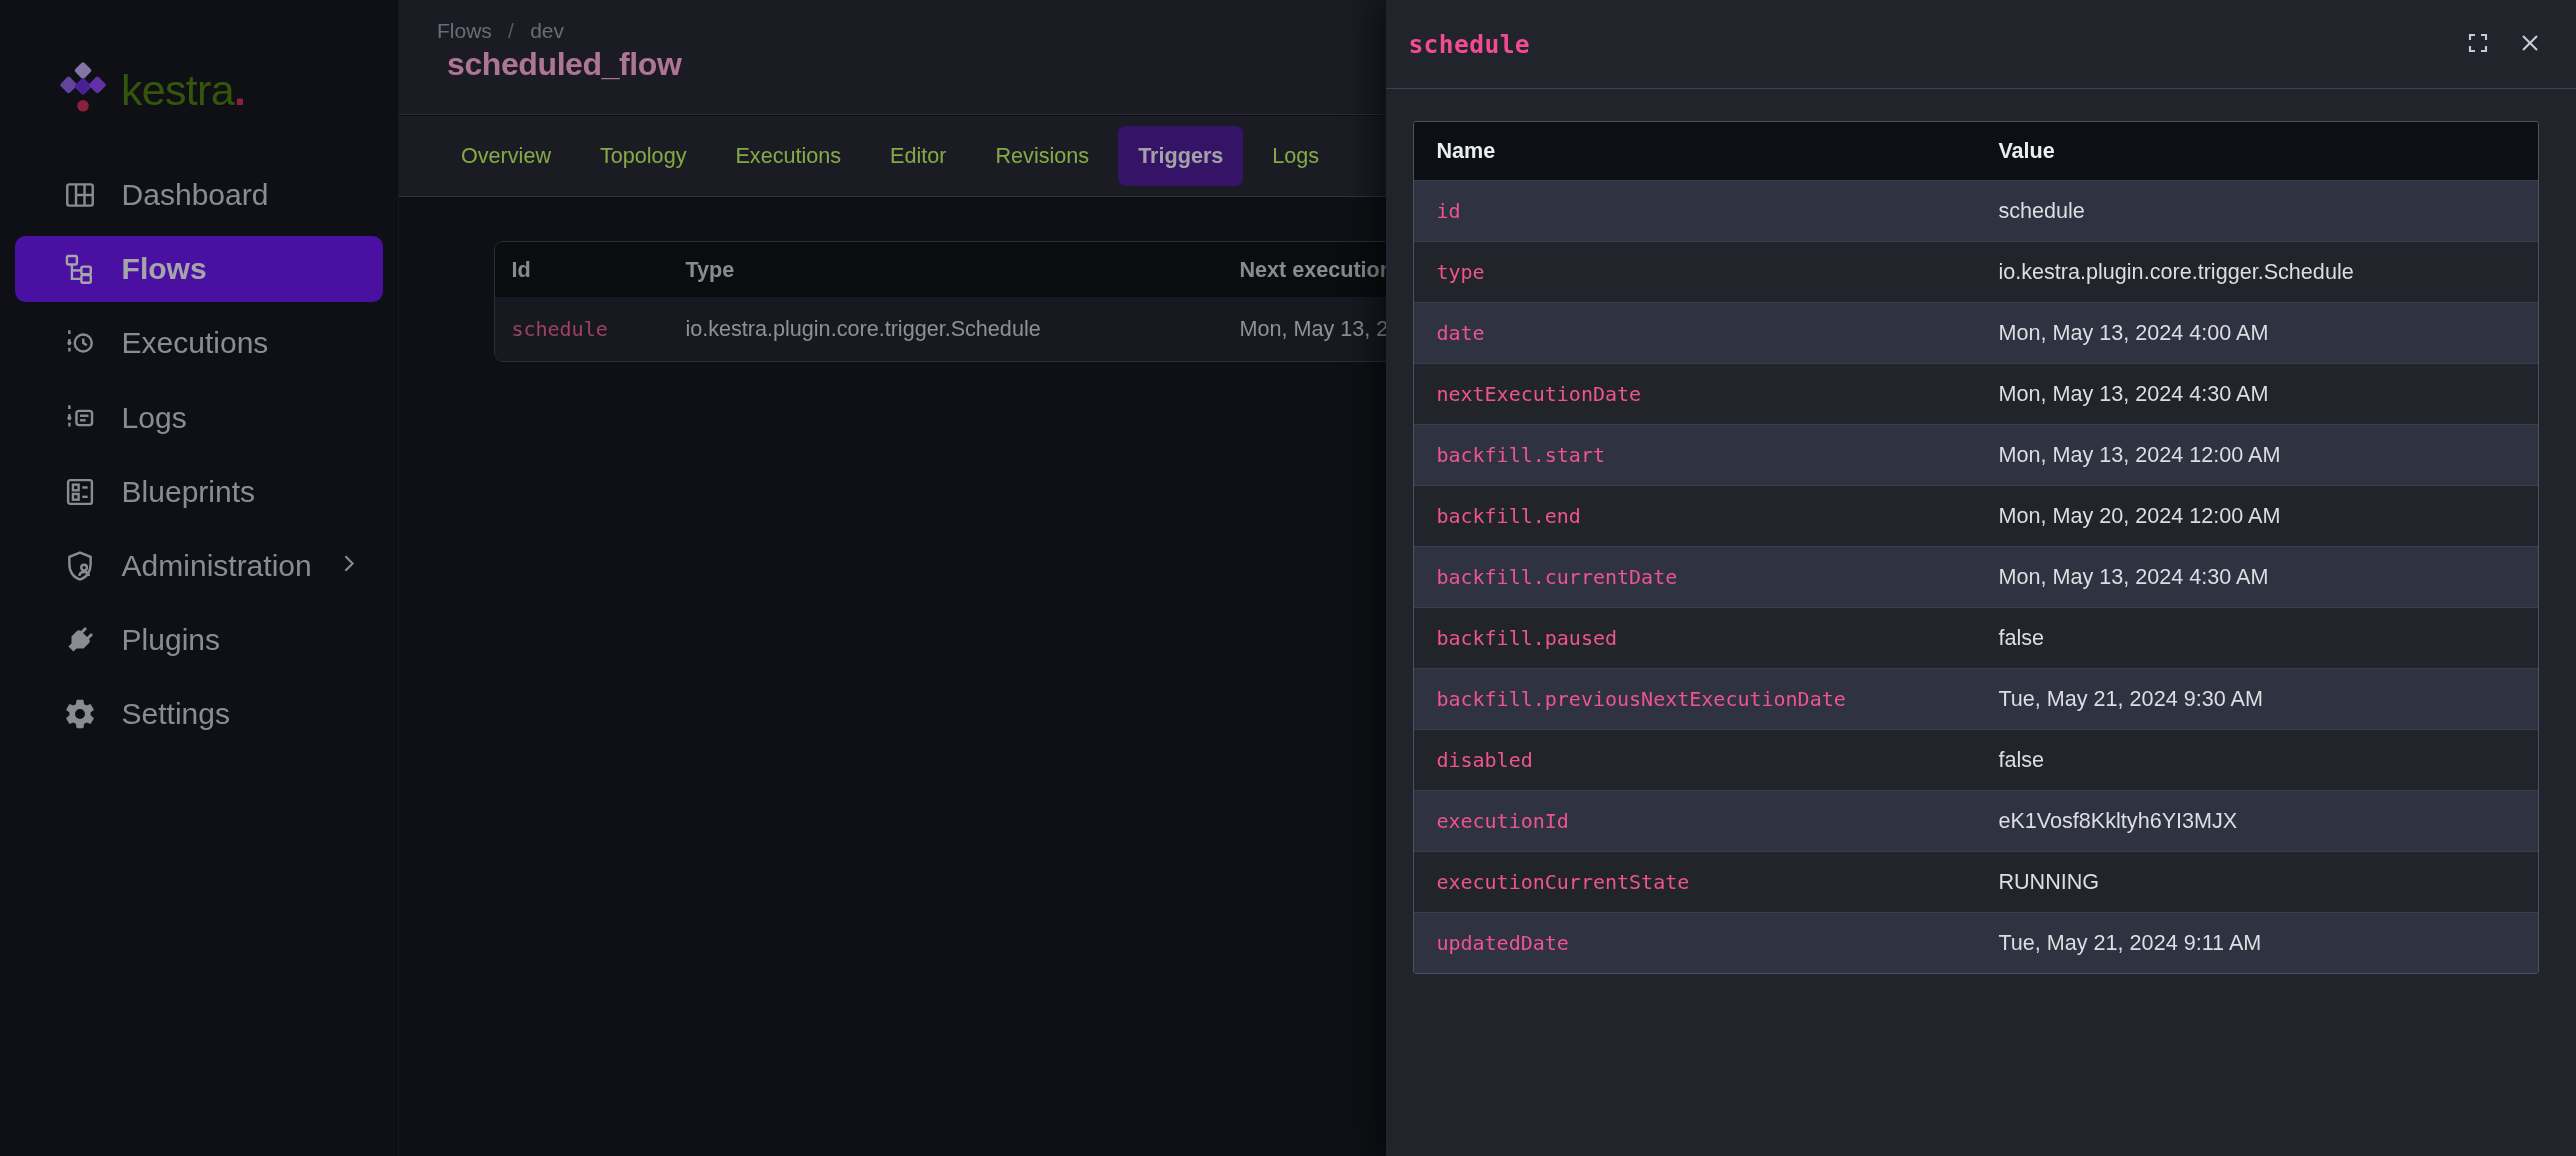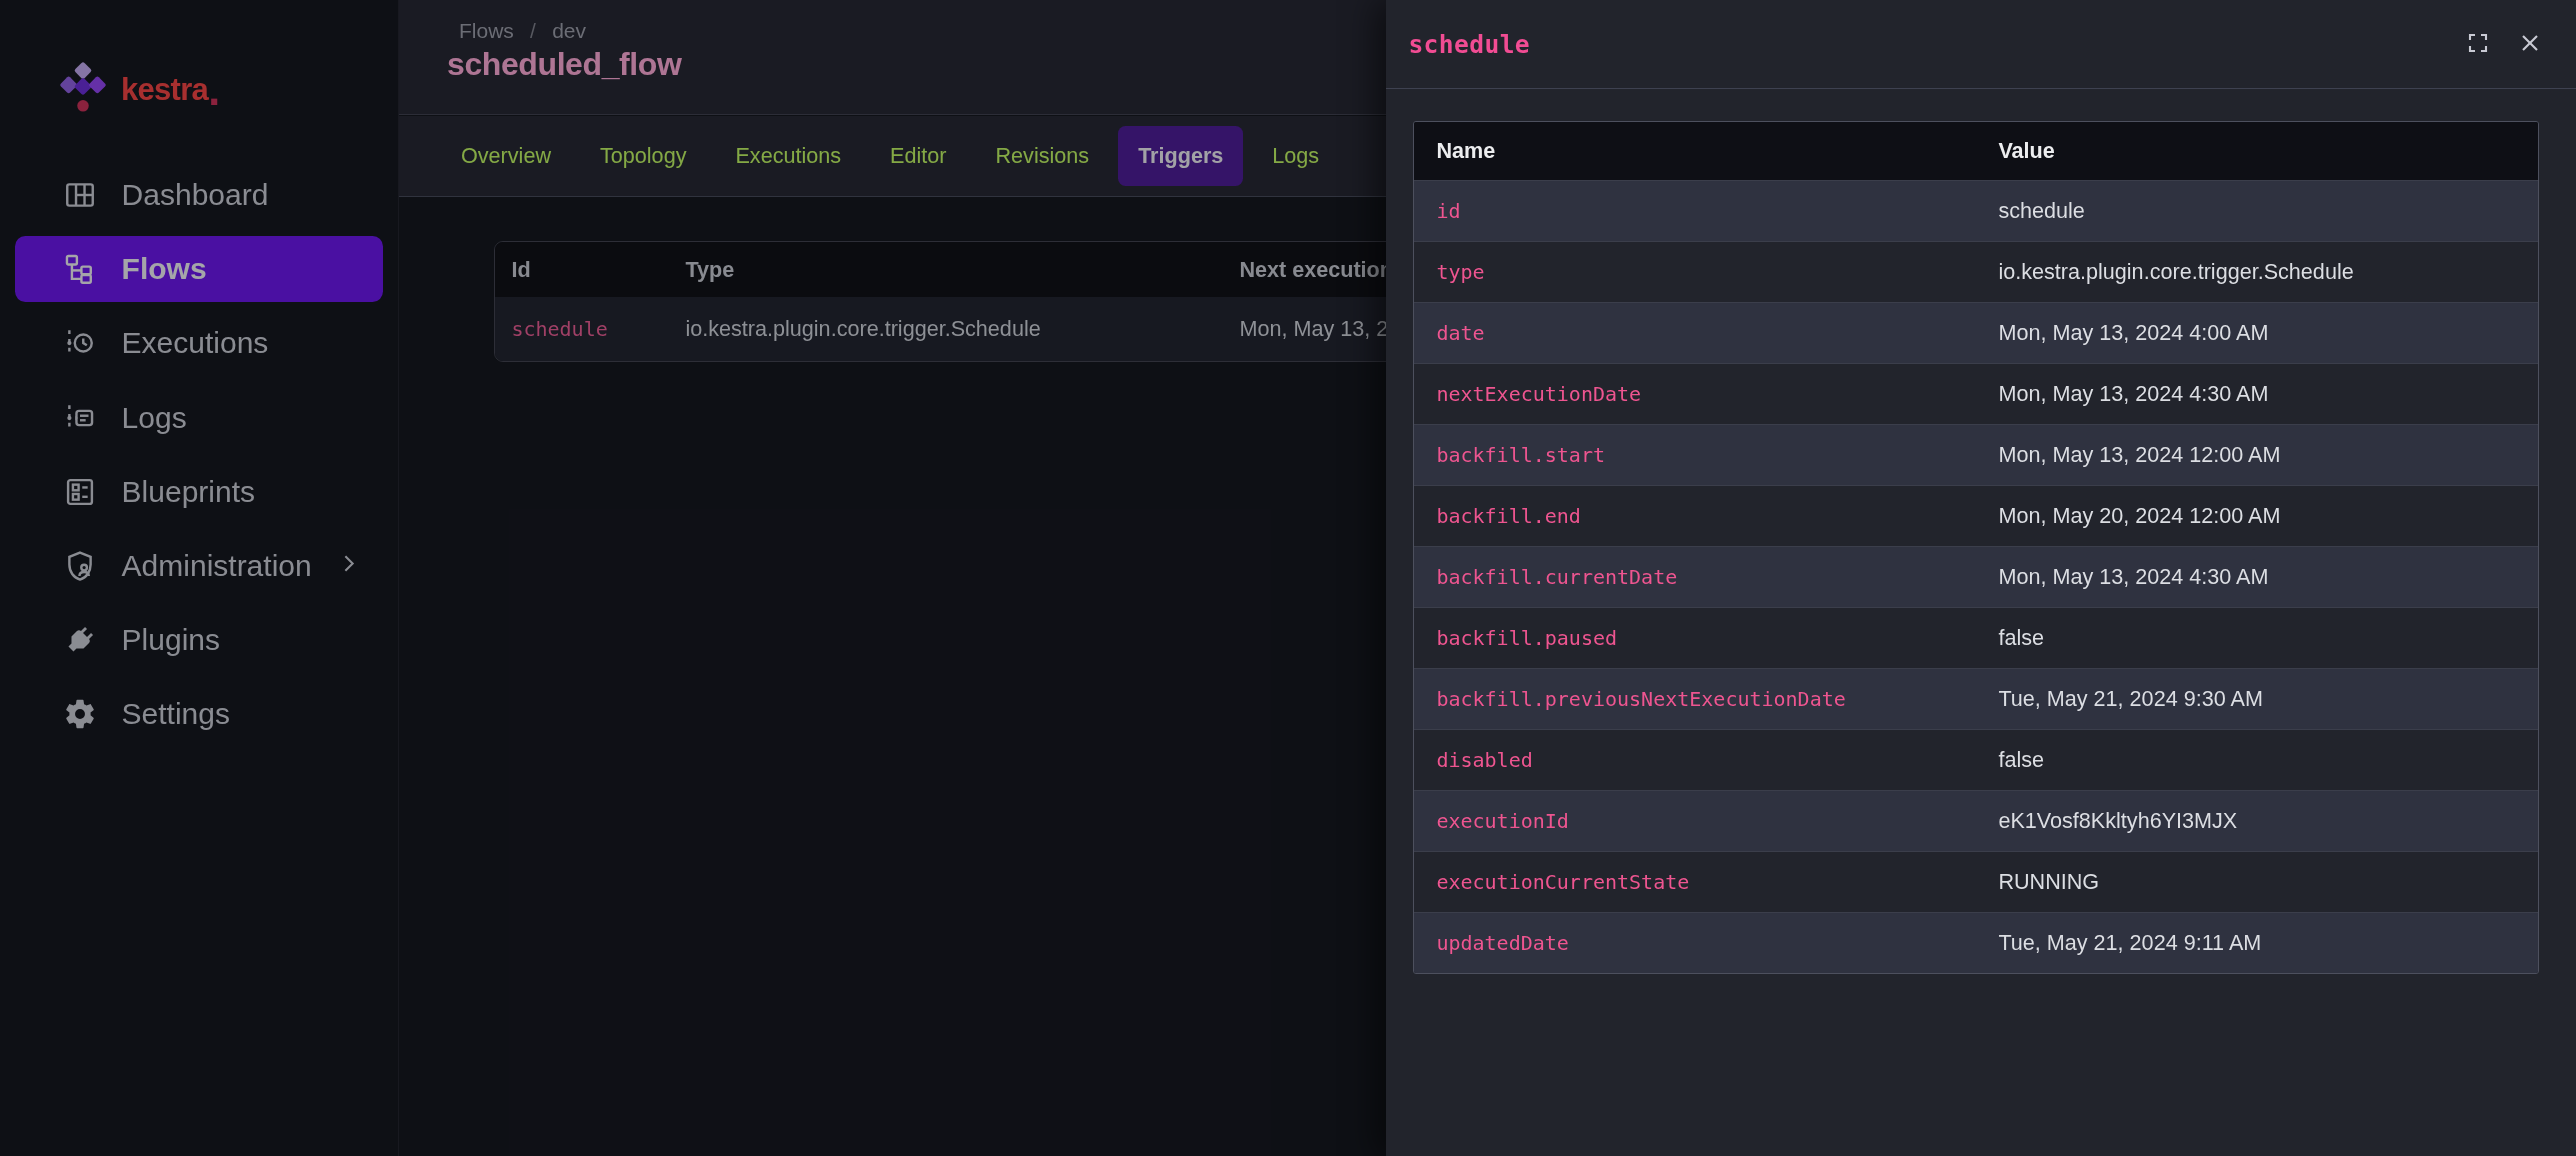--- a/index.html
+++ b/index.html
@@ -12,40 +12,40 @@
   }
   .mono { font-family:"DejaVu Sans Mono", monospace; }
 
   
   .sidebar {
     position:absolute; left:0; top:0; width:399px; height:1157px;
     background:#15171F; border-right:0.7px solid #23252E; z-index:1;
   }
   .logo { position:absolute; left:60px; top:60px; display:flex; align-items:center; }
   .logo svg { width:46px; height:60px; }
-  .logo-text { font-size:31px; font-weight:bold; color:#ef4444; letter-spacing:-0.7px; margin-left:15px; }
+  .logo-text { font-size:43px; font-weight:normal; color:#4d7c0f; letter-spacing:-0.7px; margin-left:15px; }
   .logo-dot  { font-size:43px; font-weight:bold; color:#C73158; }
   .nav { position:absolute; top:162px; left:15px; right:15px; }
   .nav-item {
     height:66px; margin-bottom:8.2px; display:flex; align-items:center;
     padding-left:48px; padding-right:22.4px; border-radius:10.4px;
     color:#C6C9D2; font-size:30px; cursor:pointer;
   }
   .nav-item svg { width:34px; height:34px; margin-right:24.6px; flex:none; }
   .nav-item.active { background:var(--purple); font-weight:bold; color:#ECEDF2; }
   .nav-chevron { margin-left:auto; }
   .nav-chevron svg { width:25px; height:25px; margin:0; }
 
   
   .main { position:absolute; left:399px; top:0; right:0; bottom:0; background:#15171F; z-index:1; }
   .band {
     position:absolute; top:0; left:0; right:0; height:115px;
     background:#262833; border-bottom:0.7px solid #3F4150;
   }
-  .breadcrumb { position:absolute; left:60px; top:19.4px; font-size:21px; color:#9A9CA8; }
+  .breadcrumb { position:absolute; left:38px; top:19.4px; font-size:21px; color:#9A9CA8; }
   .breadcrumb .crumb { cursor:pointer; }
   .breadcrumb .sep { margin:0 10.4px; color:#7D7F8A; }
   .page-title { position:absolute; left:48px; top:46px; font-size:32px; font-weight:bold; color:#f9a8d4; letter-spacing:-0.4px; }
   .tabbar {
     position:absolute; top:116px; left:0; right:0; height:81px;
     background:#262833; border-bottom:0.7px solid #464959;
     display:flex; align-items:center; padding-left:42px;
   }
   .tab {
     padding:0 20px; height:60px; display:flex; align-items:center;

